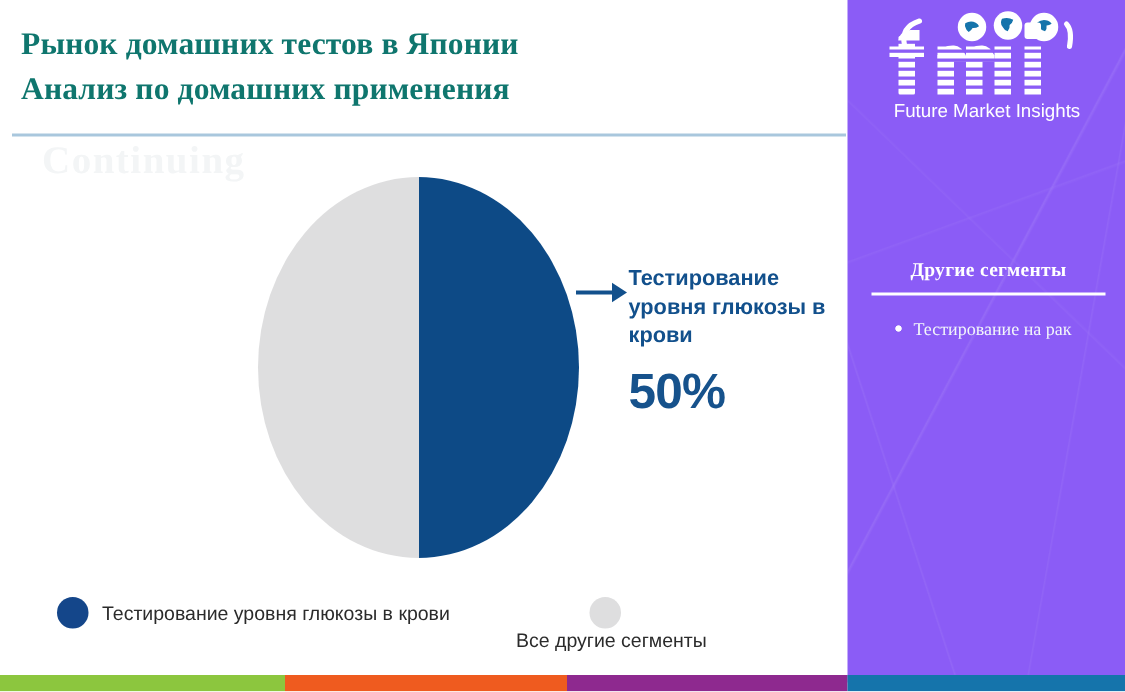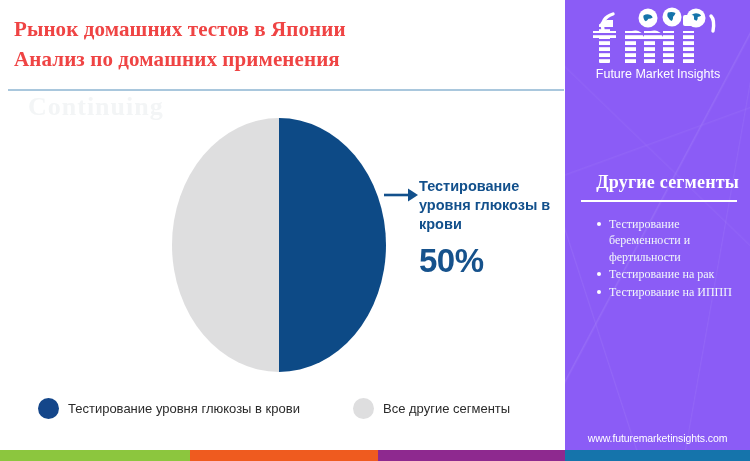--- a/index.html
+++ b/index.html
@@ -19,21 +19,21 @@
   
   #header-title {
     position: absolute;
     left: 14px;
     top: 14px;
     width: 540px;
     font-family: "Liberation Serif", serif;
     font-weight: bold;
     font-size: 21px;
     line-height: 30px;
-    color: #ef4444;
+    color: #0f766e;
     letter-spacing: 0.1px;
   }
   #header-title .title-line { display: block; white-space: nowrap; }
   #header-rule {
     position: absolute;
     left: 8px;
     top: 89px;
     width: 556px;
     height: 2px;
     background: #a9c7dd;
@@ -89,22 +89,22 @@
   #other-segments {
     position: absolute;
     left: 14px;
     top: 172px;
     width: 160px;
     color: #ffffff;
   }
   #other-seg-title {
     font-family: "Liberation Serif", serif;
     font-weight: bold;
-    font-size: 18px;
-    text-align: right;
+    font-size: 13px;
+    text-align: center;
     color: #ffffff;
     letter-spacing: 0.2px;
   }
   #other-seg-rule {
     margin: 7px 2px 0 2px;
     height: 1.5px;
     background: #ffffff;
   }
   #other-seg-list {
     margin: 14px 0 0 0;
@@ -209,21 +209,21 @@
     border-radius: 50%;
     flex: none;
   }
   .legend-text {
     margin-left: 9px;
     font-family: "Liberation Sans", sans-serif;
     font-size: 13px;
     color: #2b2b2b;
   }
   #legend-item-primary { left: 0; z-index: 1; }
-  #legend-item-other   { left: 315px; z-index: 2; }
+  #legend-item-other   { left: 297px; z-index: 2; flex-direction: column; }
 
   
   #bottom-bar {
     position: absolute;
     left: 0;
     top: 450px;
     width: 750px;
     height: 11px;
     display: flex;
   }
@@ -326,34 +326,28 @@
         <text x="75" y="72" text-anchor="middle" fill="#ffffff" font-family="Liberation Sans, sans-serif" font-size="12.5">Future Market Insights</text>
       </svg>
     </div>
 
     <div id="other-segments">
       <div id="other-seg-title">Другие сегменты</div>
       <div id="other-seg-rule"></div>
       <ul id="other-seg-list">
         <li>
           <span class="bullet-dot"></span>
-          <span>Тестирование беременности и фертильности</span>
         </li>
         <li>
           <span class="bullet-dot"></span>
           <span>Тестирование на рак</span>
         </li>
-        <li>
-          <span class="bullet-dot"></span>
-          <span>Тестирование на ИППП</span>
-        </li>
       </ul>
     </div>
 
-    <div id="footer-url">www.futuremarketinsights.com</div>
   </div>
 
   <div id="bottom-bar">
     <div id="bar-seg-green"></div>
     <div id="bar-seg-orange"></div>
     <div id="bar-seg-purple"></div>
     <div id="bar-seg-blue"></div>
   </div>
 
 </div>

